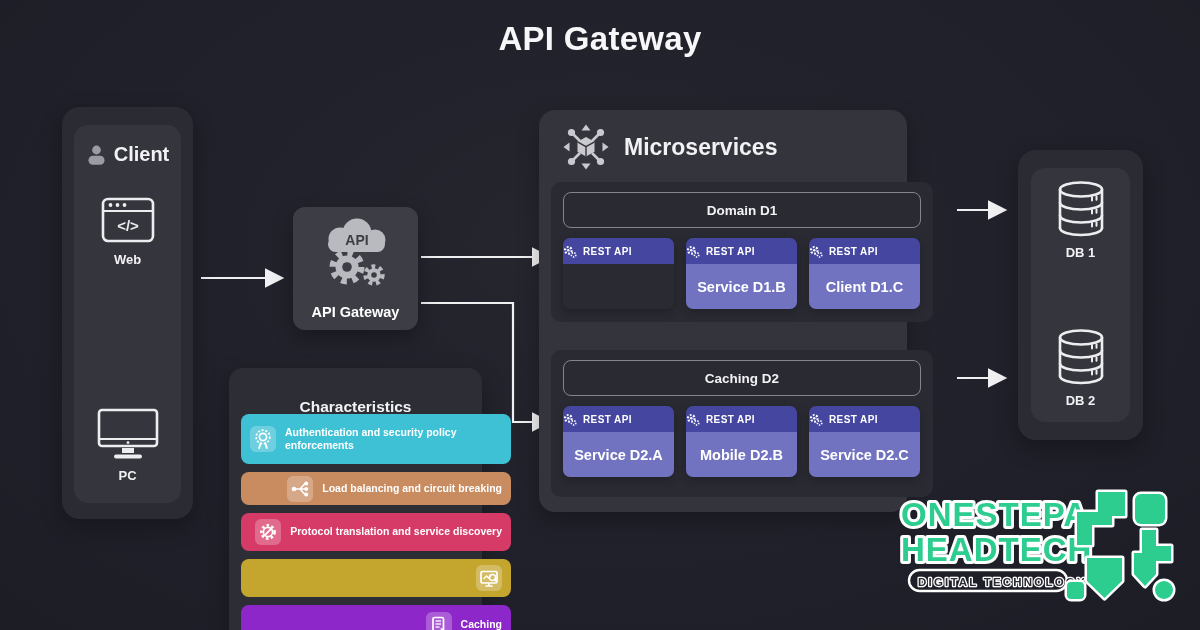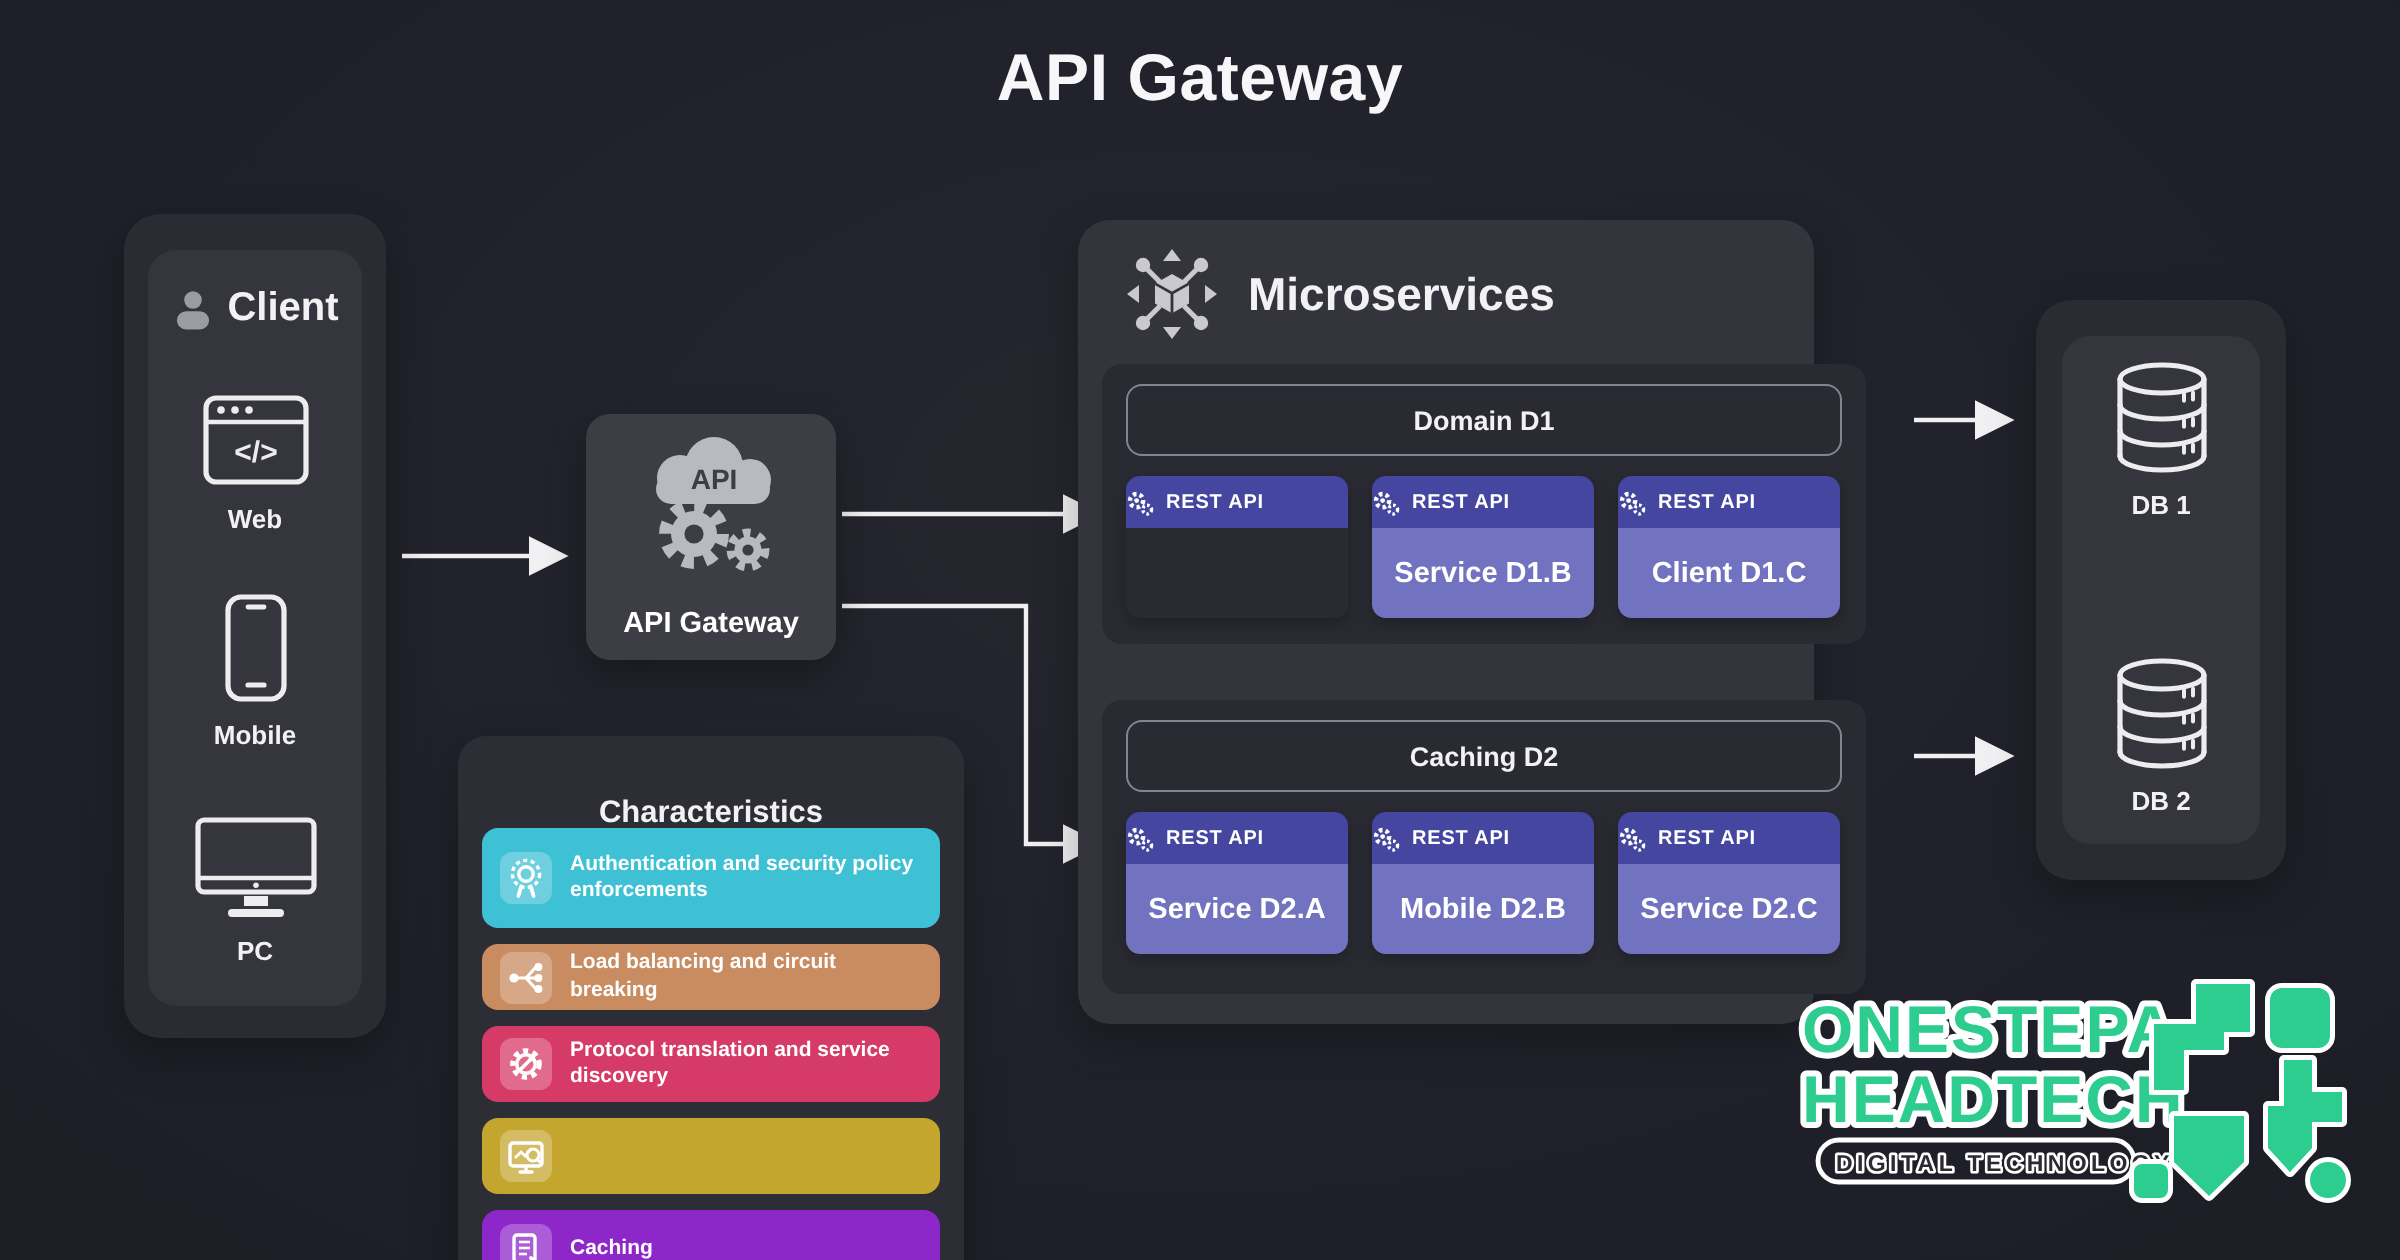--- a/index.html
+++ b/index.html
@@ -20,22 +20,22 @@
   .device .lbl{font-size:13px;font-weight:700;}
   .dev-web{left:74px;top:196px;} .dev-mobile{left:74px;top:296px;} .dev-pc{left:74px;top:408px;}
   
   .gw-box{left:293px;top:207px;width:125px;height:123px;background:#3d3d46;border-radius:12px;
     box-shadow:0 8px 20px rgba(0,0,0,.3);display:flex;flex-direction:column;align-items:center;justify-content:flex-end;padding-bottom:10px;box-sizing:border-box;}
   .gw-box svg{position:absolute;top:6px;left:50%;transform:translateX(-50%);}
   .gw-lbl{font-size:14.5px;font-weight:600;color:#fff;}
   
   .chars{left:229px;top:368px;width:253px;height:310px;background:#2d2d36;border-radius:14px;box-shadow:0 8px 22px rgba(0,0,0,.28);}
   .chars-title{position:absolute;top:30px;left:0;width:100%;text-align:center;font-size:15.5px;font-weight:700;}
-  .char-item{position:absolute;left:12px;width:229px;border-radius:8px;display:flex;align-items:center;gap:9px;
-    padding:0 9px;box-sizing:border-box;color:#fff;}
+  .char-item{position:absolute;left:12px;width:270px;border-radius:8px;display:flex;align-items:center;gap:9px;
+    padding:0 9px;box-sizing:border-box;color:#fff;justify-content:flex-end;}
   .char-item .ib{flex:0 0 26px;width:26px;height:26px;border-radius:6px;background:rgba(255,255,255,.25);
     display:flex;align-items:center;justify-content:center;}
   .char-item .tx{font-size:10.5px;font-weight:700;line-height:1.25;}
   .ci-0{top:46px;height:50px;background:#3EC1D5;}
   .ci-1{top:104px;height:33px;background:#C98B60;}
   .ci-2{top:145px;height:38px;background:#D63A67;}
   .ci-3{top:191px;height:38px;background:#C4A62F;}
   .ci-4{top:237px;height:40px;background:#8E27C9;}
   
   .ms{left:539px;top:110px;width:368px;height:402px;background:#34343d;border-radius:16px;box-shadow:0 8px 22px rgba(0,0,0,.28);}
@@ -94,28 +94,20 @@
   <div class="abs device dev-web">
     <svg width="54" height="48" viewBox="0 0 54 48">
       <rect x="2" y="3" width="50" height="42" rx="5" fill="none" stroke="#ededf0" stroke-width="2.6"></rect>
       <line x1="2" y1="15" x2="52" y2="15" stroke="#ededf0" stroke-width="2.2"></line>
       <circle cx="9.5" cy="9" r="1.9" fill="#ededf0"></circle>
         <circle cx="16.5" cy="9" r="1.9" fill="#ededf0"></circle>
         <circle cx="23.5" cy="9" r="1.9" fill="#ededf0"></circle>
       <text x="27" y="35" text-anchor="middle" font-size="15" font-weight="bold" fill="#ededf0" font-family="Liberation Sans, sans-serif">&lt;/&gt;</text>
     </svg>
     <span class="lbl">Web</span>
-  </div>
-  <div class="abs device dev-mobile">
-    <svg width="34" height="56" viewBox="0 0 34 56">
-      <rect x="3" y="2.5" width="28" height="51" rx="6.5" fill="none" stroke="#ededf0" stroke-width="2.6"></rect>
-      <line x1="13" y1="7.5" x2="21" y2="7.5" stroke="#ededf0" stroke-width="2.4" stroke-linecap="round"></line>
-      <line x1="13" y1="46.5" x2="21" y2="46.5" stroke="#ededf0" stroke-width="2.6" stroke-linecap="round"></line>
-    </svg>
-    <span class="lbl">Mobile</span>
   </div>
   <div class="abs device dev-pc">
     <svg width="62" height="52" viewBox="0 0 62 52">
       <rect x="2" y="2" width="58" height="36" rx="3" fill="none" stroke="#ededf0" stroke-width="2.6"></rect>
       <line x1="2" y1="31" x2="60" y2="31" stroke="#ededf0" stroke-width="2.2"></line>
       <circle cx="31" cy="34.6" r="1.4" fill="#ededf0"></circle>
       <rect x="25" y="40" width="12" height="5" fill="#ededf0"></rect>
       <rect x="17" y="46.5" width="28" height="4" rx="2" fill="#ededf0"></rect>
     </svg>
     <span class="lbl">PC</span>

